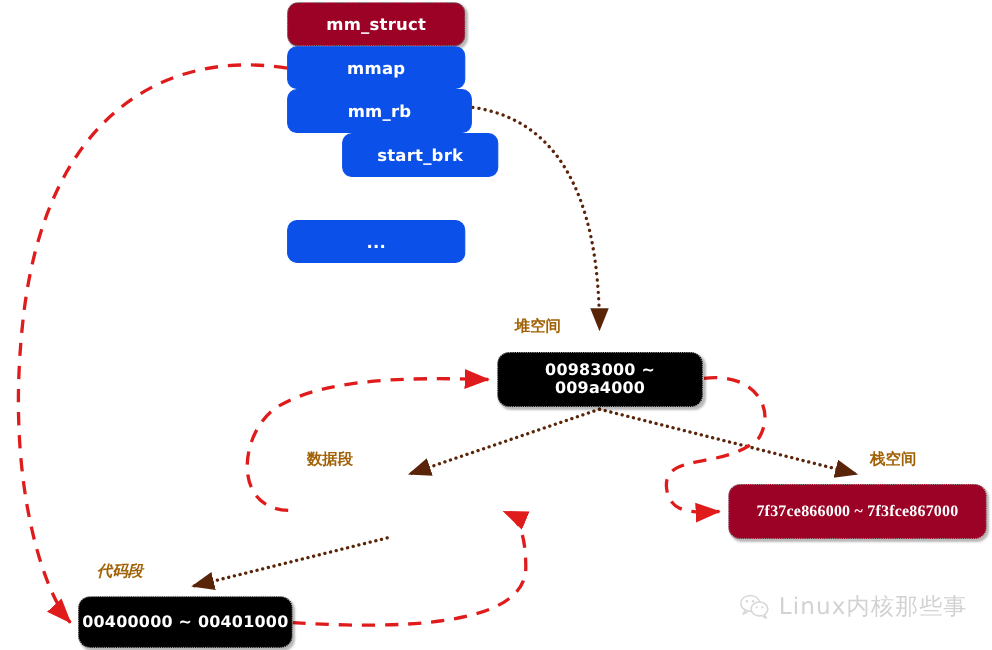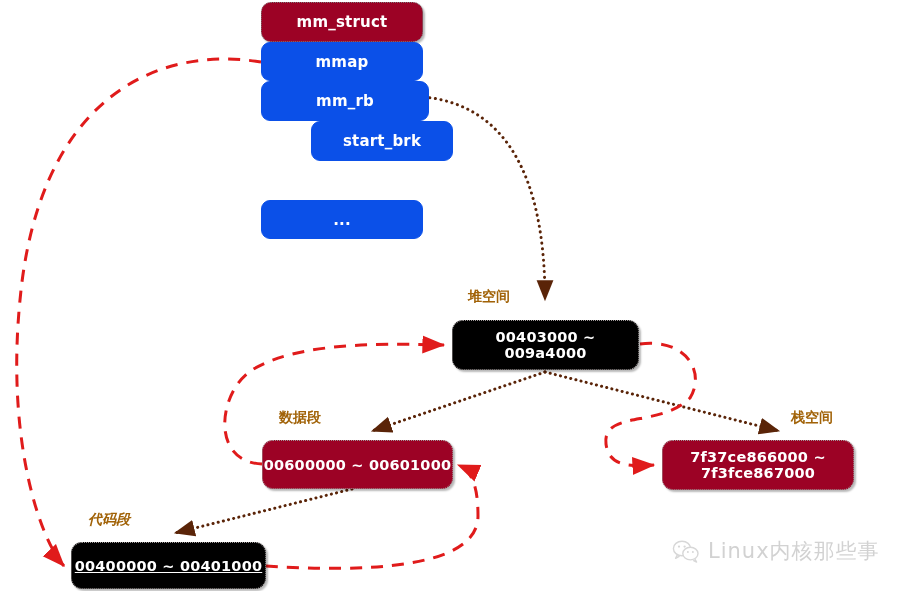--- a/index.html
+++ b/index.html
@@ -121,30 +121,29 @@
   <div class="node field" style="left:261px;top:42px;width:162px;height:39px;">mmap</div>
 
   <div class="node field" style="left:261px;top:81px;width:168px;height:40px;">mm_rb</div>
 
   <div class="node field" style="left:267px;top:121px;width:142px;height:40px;margin-left:44px;">start_brk</div>
 
 
   <div class="node field" style="left:261px;top:200px;width:162px;height:39px;">...</div>
 
   <div class="region-label" style="left:468px;top:288px;">堆空间</div>
-  <div class="node region black shadow" style="left:452px;top:320px;width:187px;height:50px;">00403000 ~ 009a4000</div>
+  <div class="node region black shadow" style="left:452px;top:320px;width:187px;height:50px;">00983000 ~ 009a4000</div>
 
   <div class="region-label" style="left:279px;top:409px;">数据段</div>
-  <div class="node region maroon shadow" style="left:262px;top:440px;width:191px;height:49px;">00600000 ~ 00601000</div>
 
   <div class="region-label" style="left:791px;top:409px;">栈空间</div>
-  <div class="node region maroon shadow" style="left:662px;top:440px;width:192px;height:50px;">7f37ce866000 ~ 7f3fce867000</div>
+  <div class="node region maroon shadow" style="left:662px;top:440px;width:235px;height:50px;font-family:Liberation Serif, serif;">7f37ce866000 ~ 7f3fce867000</div>
 
   <div class="region-label" style="left:88px;top:511px;font-style:italic;">代码段</div>
-  <div class="node region black shadow" style="left:71px;top:542px;width:195px;height:47px;text-decoration:underline;">00400000 ~ 00401000</div>
+  <div class="node region black shadow" style="left:71px;top:542px;width:195px;height:47px;">00400000 ~ 00401000</div>
 
   <div class="watermark" style="left:672px;top:537px;">
     <svg width="28" height="24" viewBox="0 0 28 24">
       <ellipse cx="10" cy="9.5" rx="8.6" ry="7.2" fill="none" stroke="#d7d7d7" stroke-width="1.4"></ellipse>
       <path d="M5.6,15.2 L3.6,19.4 L7.6,17.1" fill="none" stroke="#d7d7d7" stroke-width="1.4" stroke-linejoin="round"></path>
       <circle cx="7" cy="7.6" r="1.15" fill="#d7d7d7"></circle>
       <circle cx="12.6" cy="7.6" r="1.15" fill="#d7d7d7"></circle>
       <ellipse cx="18.4" cy="14.6" rx="7.6" ry="6.3" fill="#ffffff" stroke="#d7d7d7" stroke-width="1.4"></ellipse>
       <path d="M22.6,19.6 L24.6,23 L21.2,21.3" fill="#ffffff" stroke="#d7d7d7" stroke-width="1.4" stroke-linejoin="round"></path>
       <circle cx="15.9" cy="13.1" r="1" fill="#d7d7d7"></circle>

